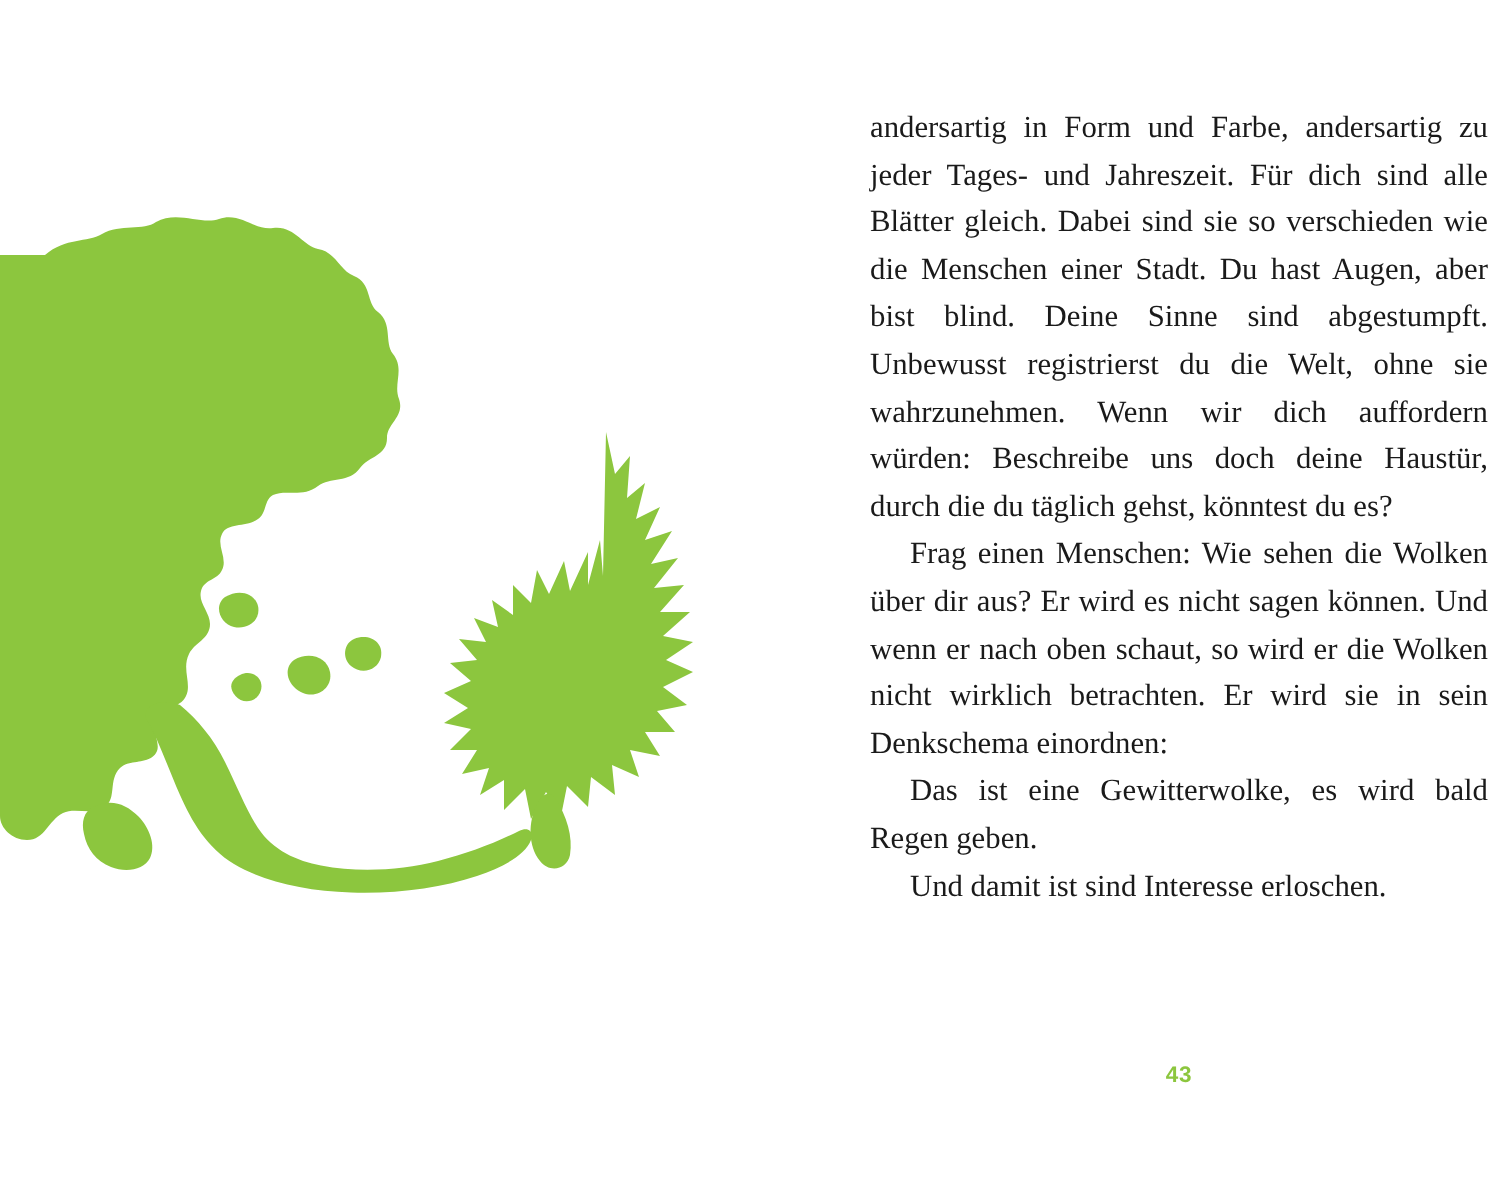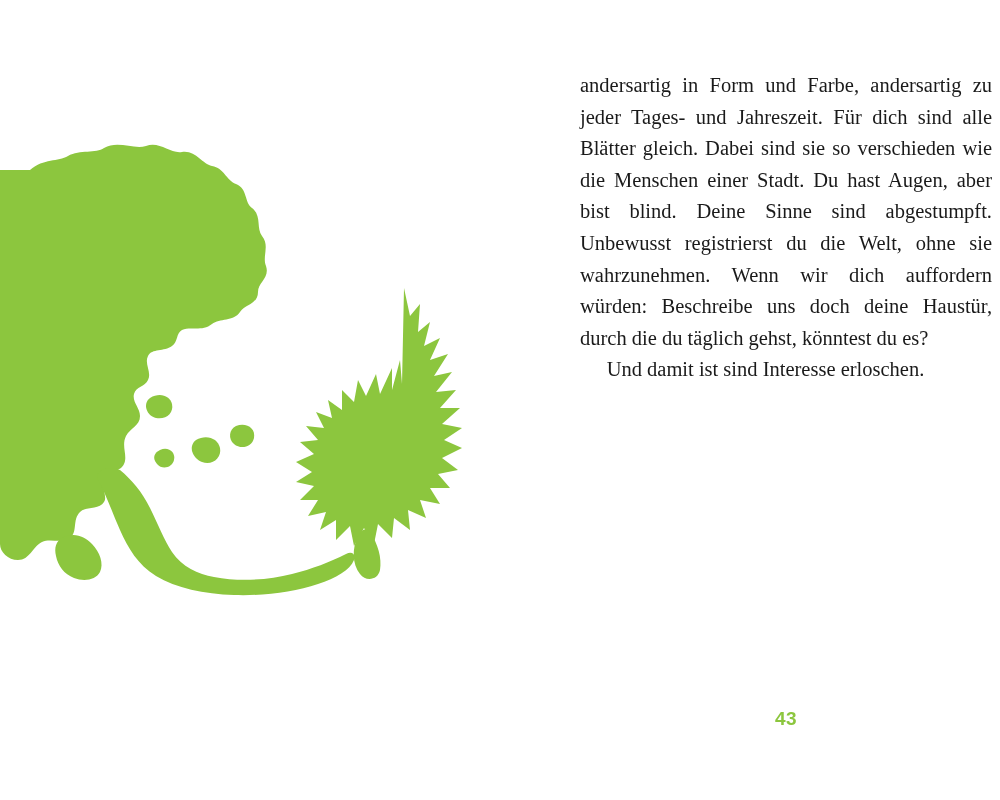--- a/index.html
+++ b/index.html
@@ -54,21 +54,21 @@
     text-indent: 1.3em;
   }
   .page-number {
     position: absolute;
     left: 580px;
     top: 708px;
     width: 412px;
     text-align: center;
     font-family: "Liberation Sans", sans-serif;
     font-weight: bold;
-    font-size: 19px;
+    font-size: 15px;
     color: #8cc63e;
     letter-spacing: 0.5px;
   }
 </style>
 </head>
 <body>
 
 <div class="page">
 
   <div class="illustration">
@@ -148,18 +148,20 @@
                  L380 254 L392 228 L392 250 L400 220 L402 244
                  L404 148 Z"></path>
 
         <path d="M370 392 C378 404, 382 418, 380 430 C378 440, 366 442, 360 434 C352 424, 352 408, 358 396 C362 389, 366 387, 370 392 Z"></path>
       </g>
     </svg>
   </div>
 
   <div class="text-column">
     <p class="body-paragraph">andersartig in Form und Farbe, andersartig zu jeder Tages- und Jahreszeit. Für dich sind alle Blätter gleich. Dabei sind sie so verschieden wie die Menschen einer Stadt. Du hast Augen, aber bist blind. Deine Sinne sind abgestumpft. Unbewusst registrierst du die Welt, ohne sie wahrzunehmen. Wenn wir dich auffordern würden: Beschreibe uns doch deine Haustür, durch die du täglich gehst, könntest du es?</p>
+    <p class="body-paragraph indent">Frag einen Menschen: Wie sehen die Wolken über dir aus? Er wird es nicht sagen können. Und wenn er nach oben schaut, so wird er die Wolken nicht wirklich betrachten. Er wird sie in sein Denkschema einordnen:</p>
+    <p class="body-paragraph indent">Das ist eine Gewitterwolke, es wird bald Regen geben.</p>
     <p class="body-paragraph indent">Und damit ist sind Interesse erloschen.</p>
   </div>
 
   <div class="page-number">43</div>
 
 </div>
 
 </body></html>

